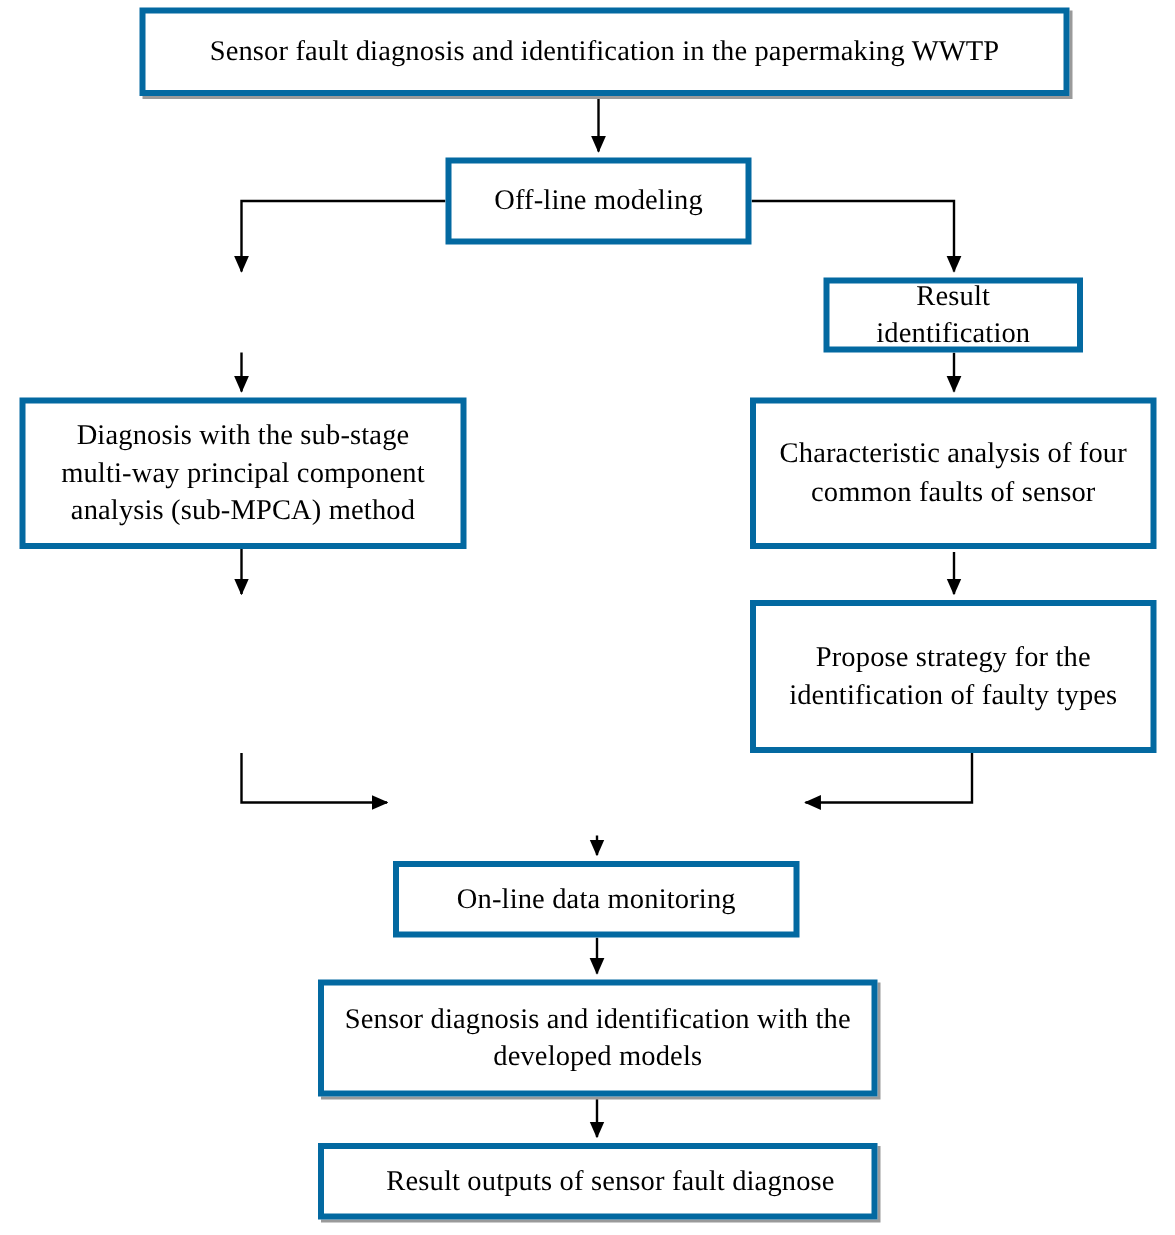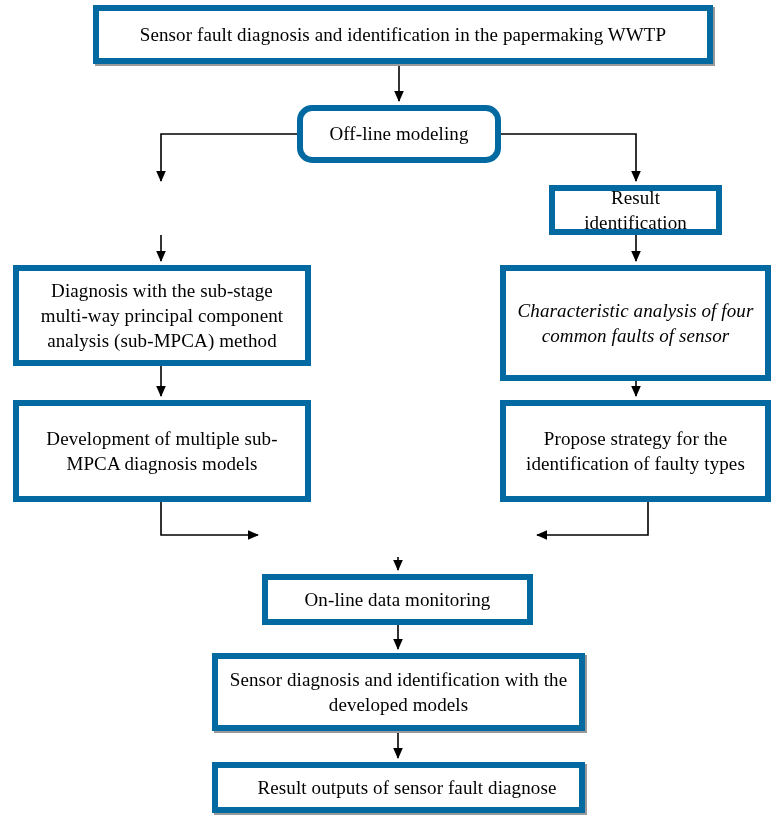--- a/index.html
+++ b/index.html
@@ -20,21 +20,21 @@
     position: absolute;
     left: 0;
     top: 0;
     width: 783px;
     height: 823px;
     pointer-events: none;
   }
   .node {
     position: absolute;
     box-sizing: border-box;
-    border: 6px solid #0369a1;
+    border: 4px solid #0369a1;
     background: #ffffff;
     display: flex;
     align-items: center;
     justify-content: center;
     text-align: center;
     color: #000000;
     font-size: 19px;
     line-height: 1.32;
     letter-spacing: 0.1px;
     padding: 2px 6px;
@@ -86,44 +86,40 @@
       <path d="M 398 625 L 398 649" marker-end="url(#arrow)"></path>
 
       <path d="M 398 731 L 398 758" marker-end="url(#arrow)"></path>
     </g>
   </svg>
 
   <div class="node shadowed" style="left:93px; top:5px; width:620px; height:59px;">
     <span class="label">Sensor fault diagnosis and identification in the papermaking WWTP</span>
   </div>
 
-  <div class="node" style="left:297px; top:105px; width:204px; height:58px;border-radius:15px;">
+  <div class="node" style="left:297px; top:105px; width:204px; height:58px;">
     <span class="label">Off-line modeling</span>
   </div>
 
 
   <div class="node" style="left:549px; top:185px; width:173px; height:50px;">
     <span class="label">Result identification</span>
   </div>
 
   <div class="node" style="left:13px; top:265px; width:298px; height:101px;">
     <span class="label">Diagnosis with the sub-stage
 multi-way principal component
 analysis (sub-MPCA) method</span>
   </div>
 
-  <div class="node" style="left:500px; top:265px; width:271px; height:116px;font-style:italic;">
+  <div class="node" style="left:500px; top:265px; width:271px; height:101px;">
     <span class="label">Characteristic analysis of four
 common faults of sensor</span>
   </div>
 
-  <div class="node" style="left:13px; top:400px; width:298px; height:102px;">
-    <span class="label">Development of multiple sub-
-MPCA diagnosis models</span>
-  </div>
 
   <div class="node" style="left:500px; top:400px; width:271px; height:102px;">
     <span class="label">Propose strategy for the
 identification of faulty types</span>
   </div>
 
 
   <div class="node" style="left:262px; top:574px; width:271px; height:51px;">
     <span class="label">On-line data monitoring</span>
   </div>

